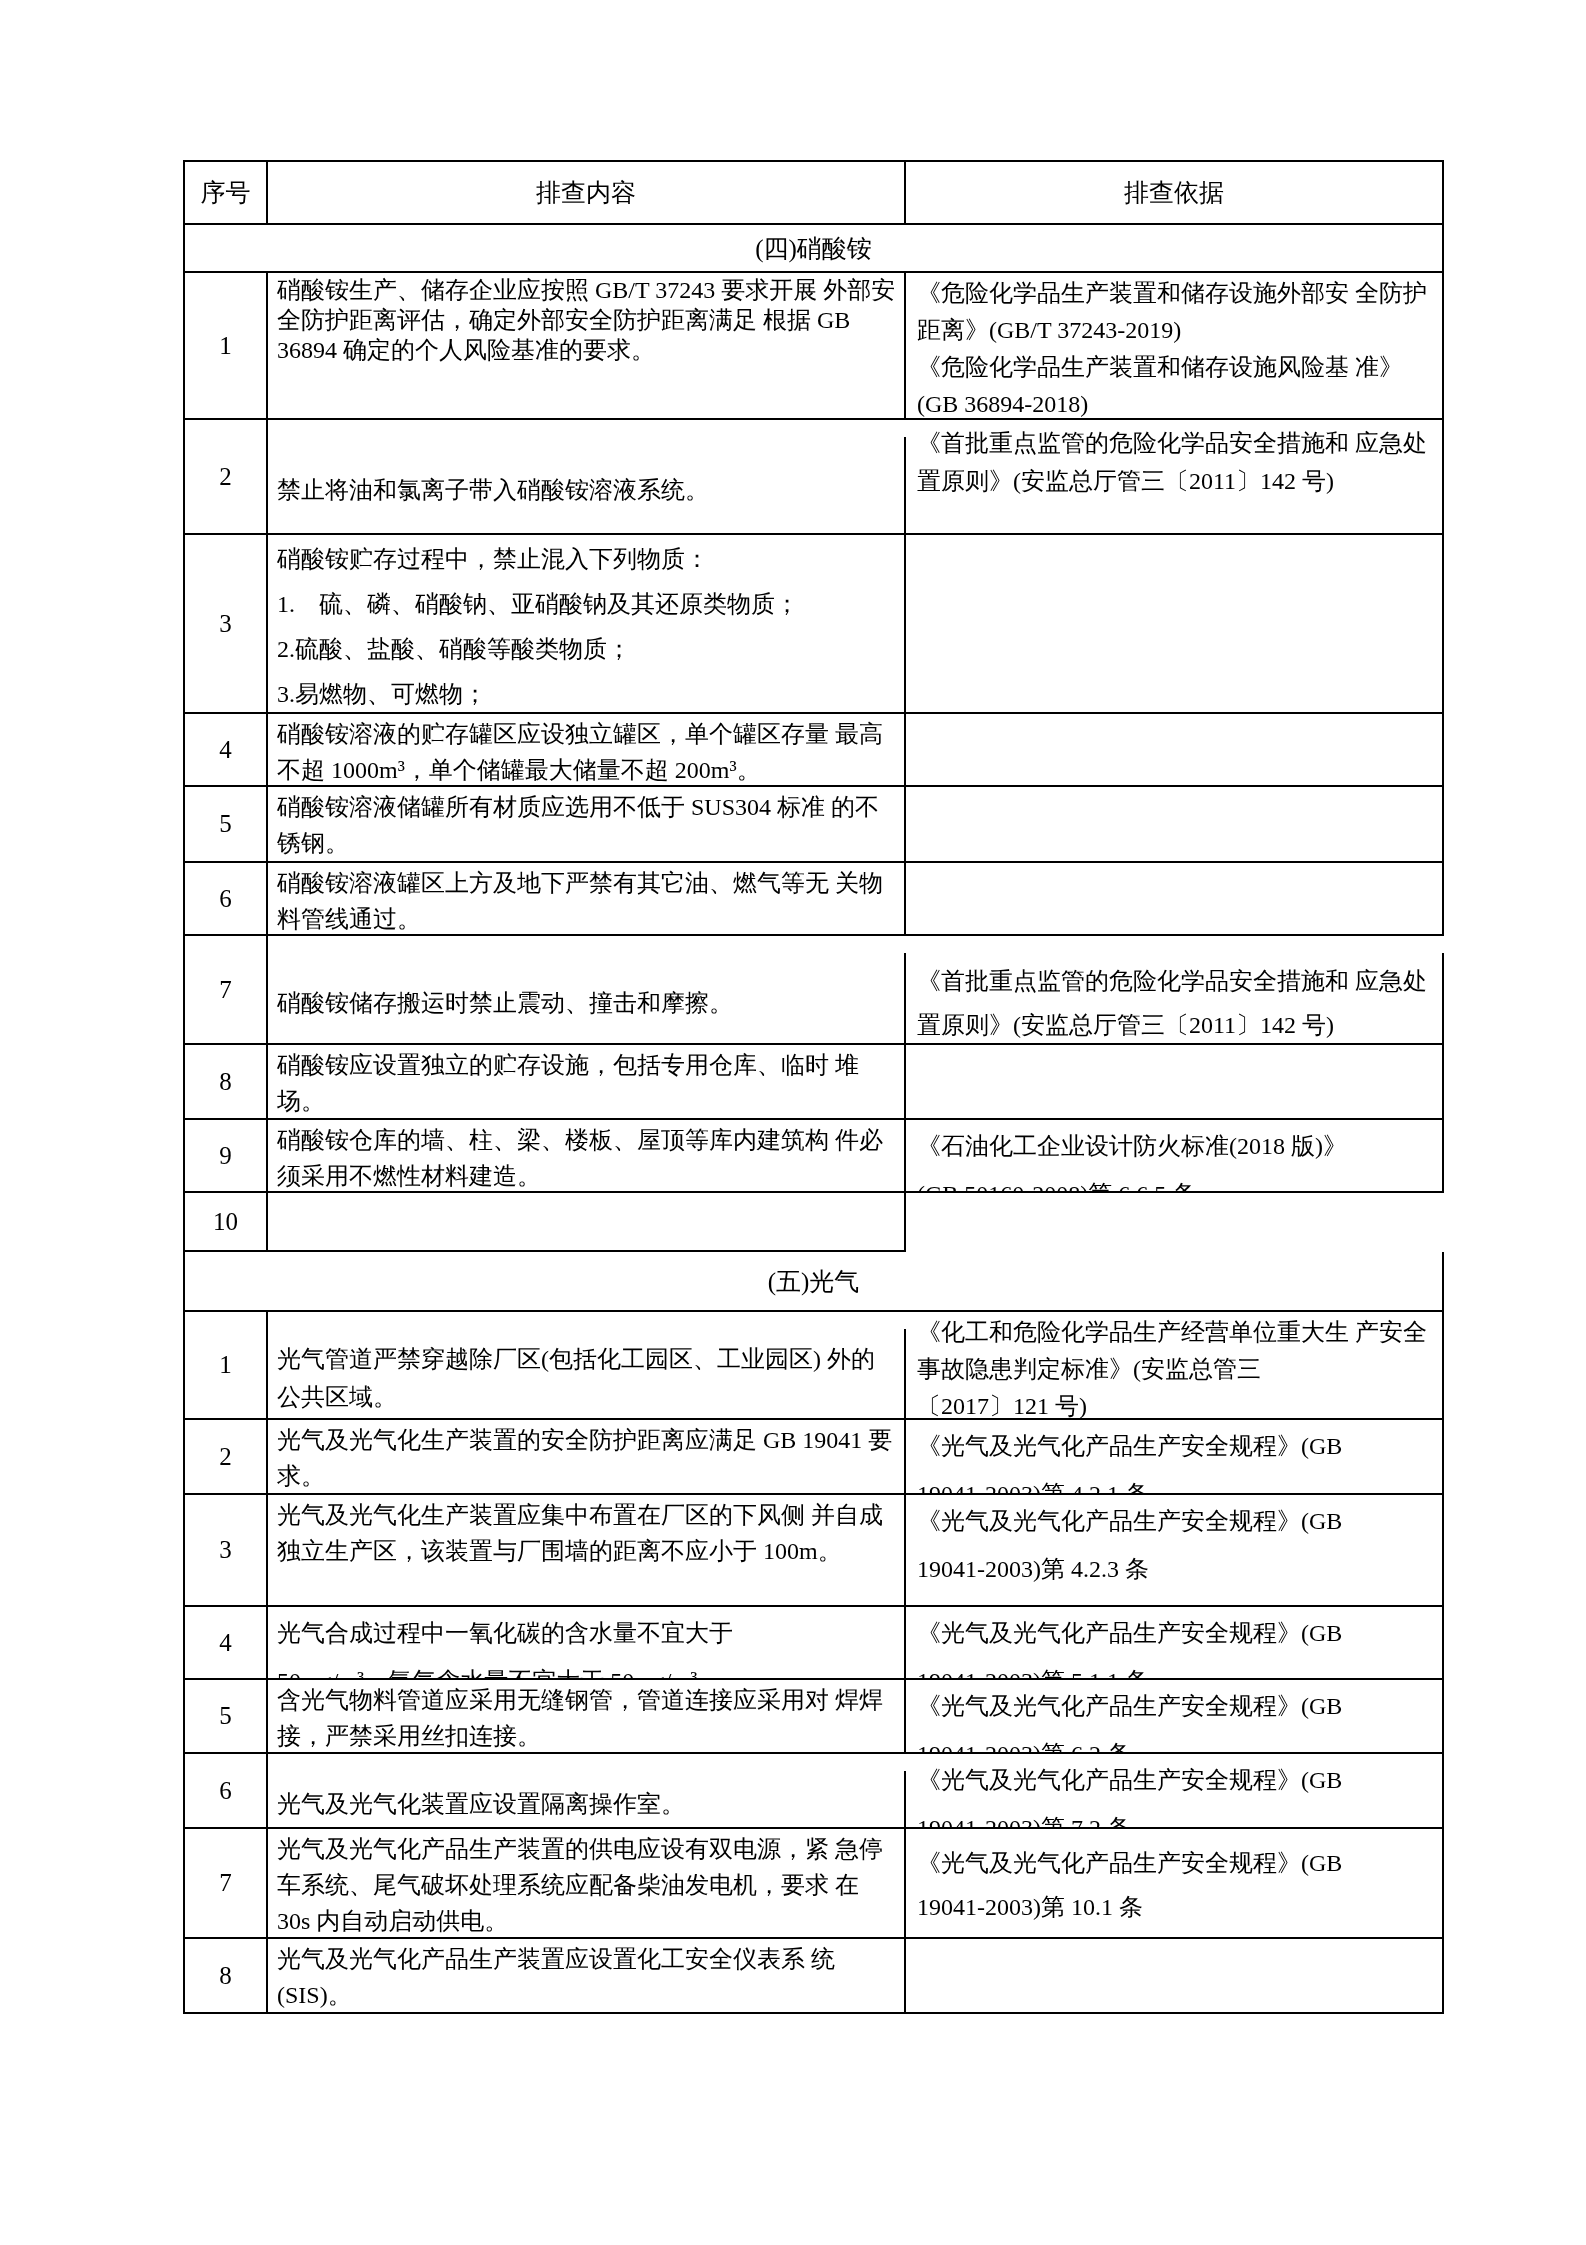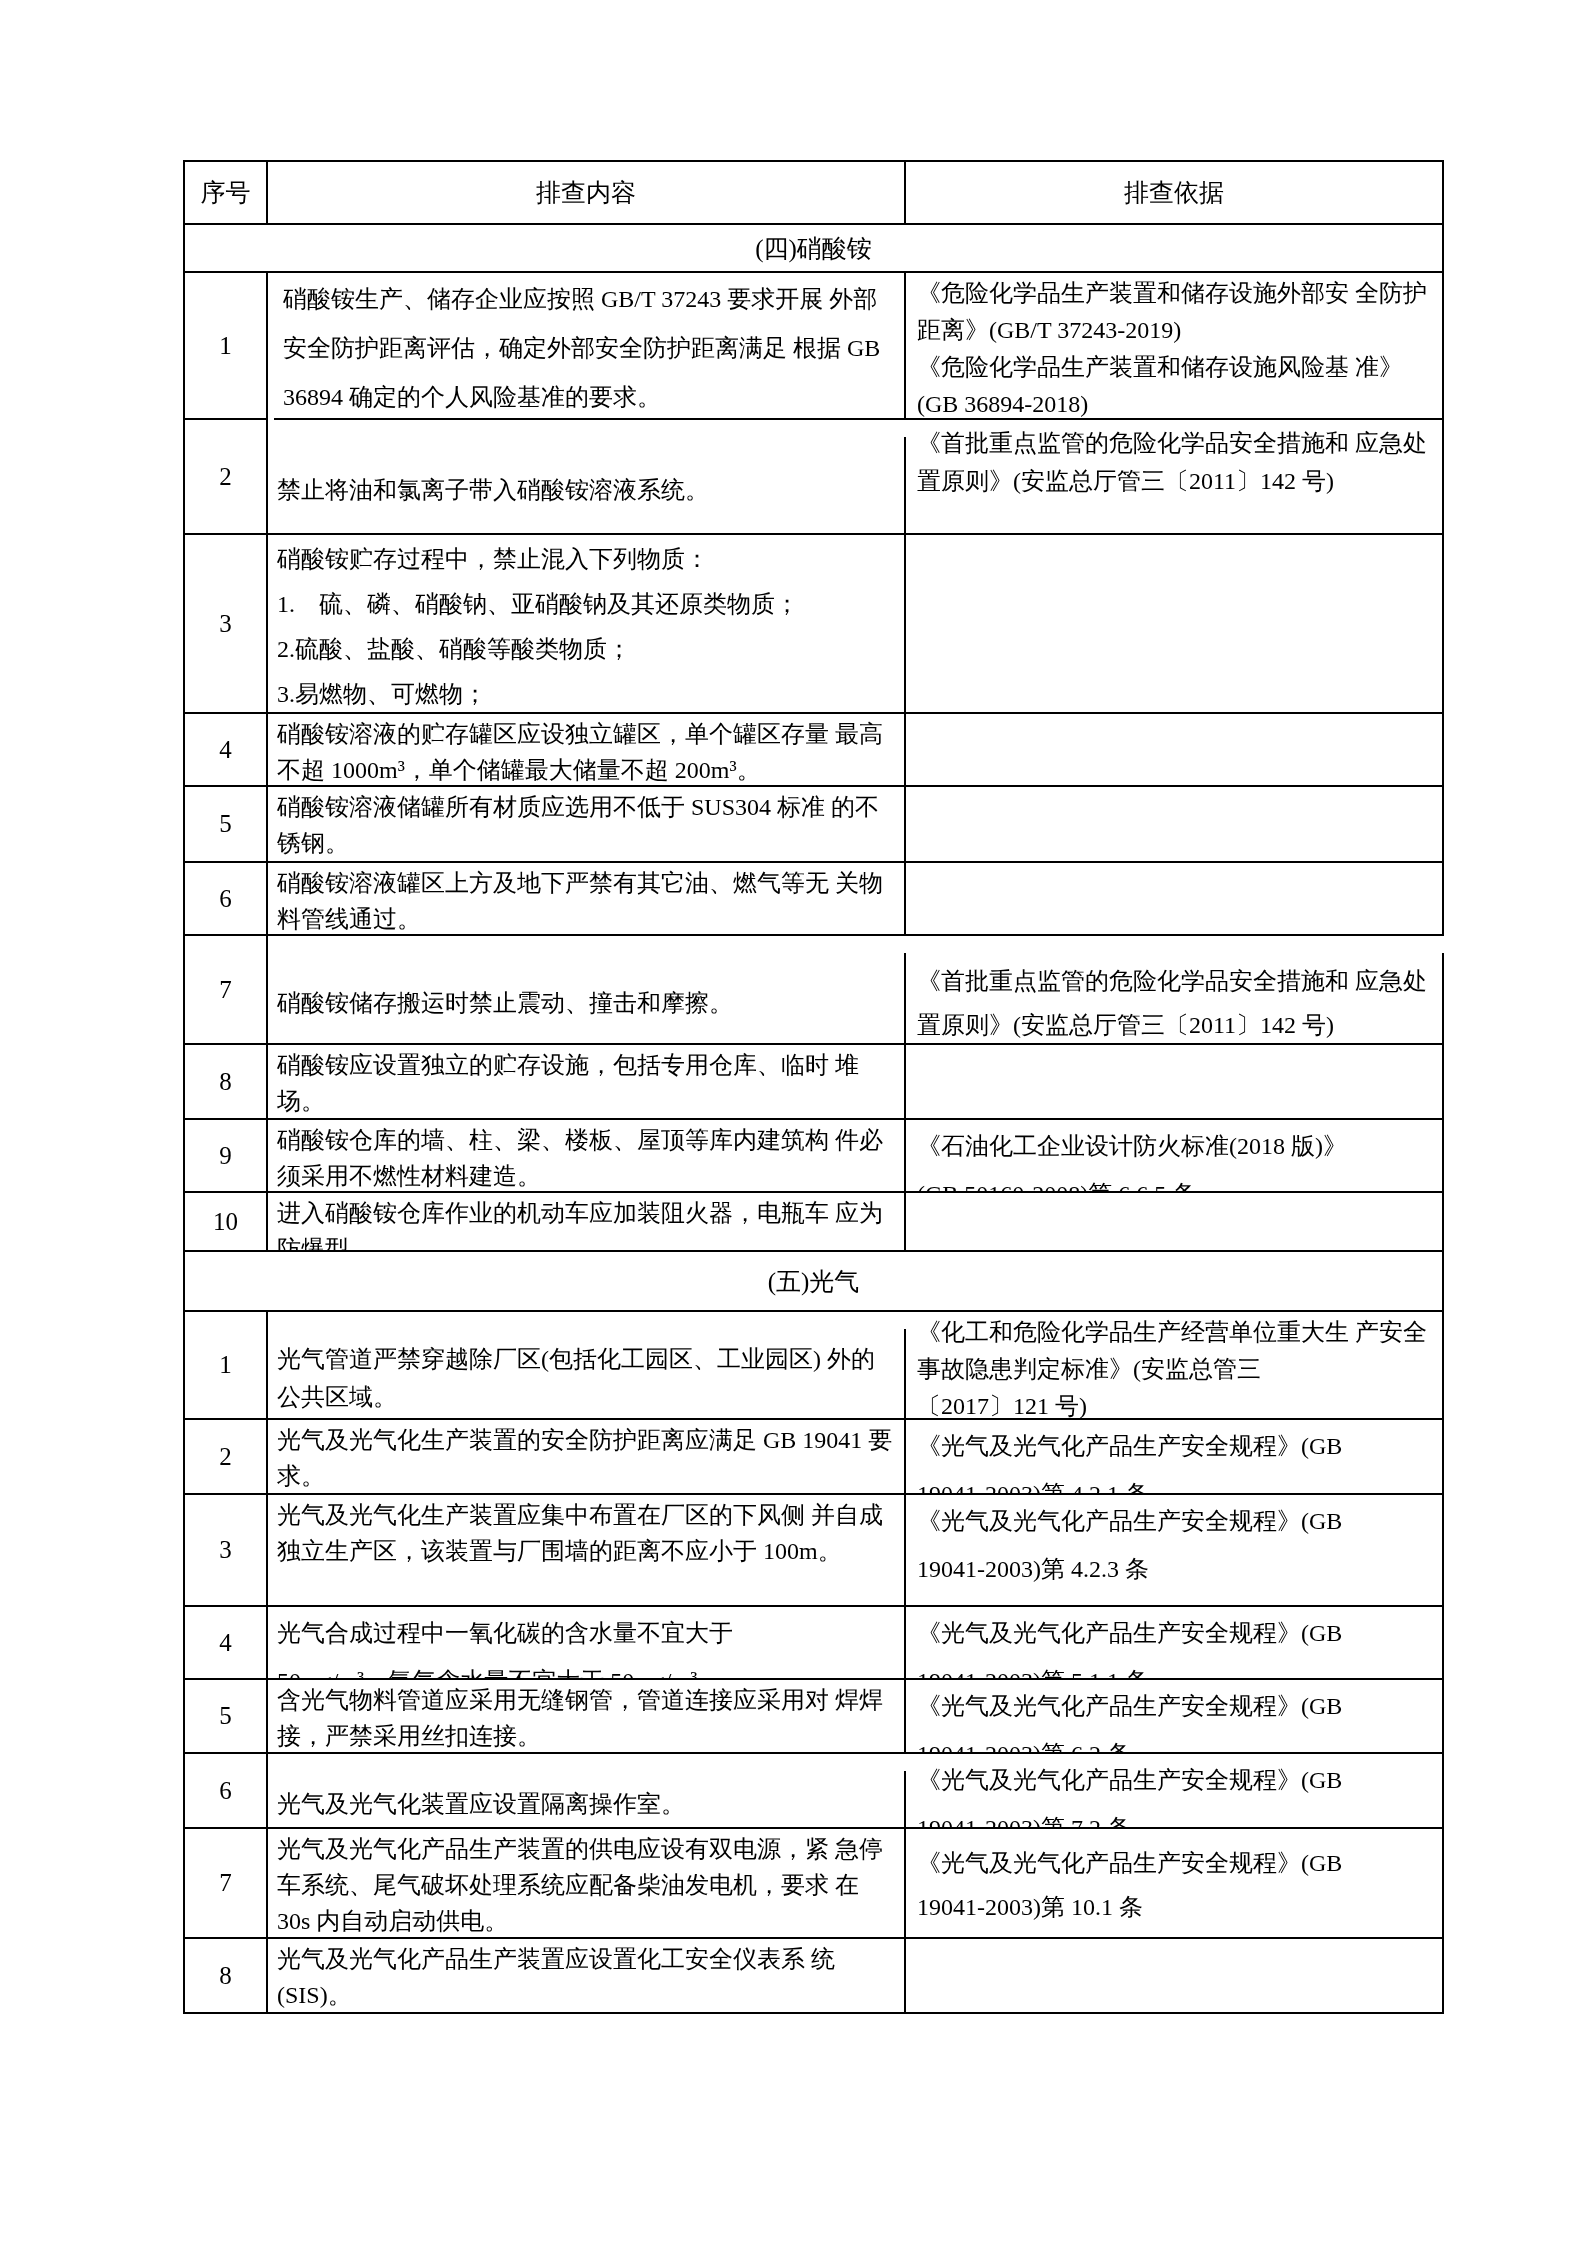--- a/index.html
+++ b/index.html
@@ -27,21 +27,21 @@
   .num{display:flex;align-items:center;justify-content:center;font-size:25px;}
   .content,.basis{font-size:24px;white-space:pre-line;text-align:left;}
   .content{padding:2px 6px 0 9px;line-height:36px;}
   .basis{padding:2px 6px 0 11px;line-height:48px;}
   .vc{display:flex;align-items:center;padding-top:9px;margin-top:17px;}
   .lh37{line-height:37px;}
   .lh38{line-height:38px;}
   .lh44{line-height:44px;}
   .lh45{line-height:45px;}
   .lh48{line-height:48px;}
-  .lh49{line-height:49px;margin-left:6px;}
+  .lh49{line-height:30px;}
   .padt4{padding-top:4px;}
   .padt12{padding-top:12px;}
 </style>
 </head>
 <body>
 
 <div class="page">
   <div class="tbl">
 
     <div class="row" style="height:63px">
@@ -108,21 +108,20 @@
 
     <div class="row" style="height:73px">
       <div class="cell num">9</div>
       <div class="cell content">硝酸铵仓库的墙、柱、梁、楼板、屋顶等库内建筑构 件必须采用不燃性材料建造。</div>
       <div class="cell basis lh48">《石油化工企业设计防火标准(2018 版)》
 (GB 50160-2008)第 6.6.5 条</div>
     </div>
 
     <div class="row" style="height:59px">
       <div class="cell num">10</div>
-      <div class="cell content">进入硝酸铵仓库作业的机动车应加装阻火器，电瓶车 应为防爆型。</div>
       <div class="cell basis"></div>
     </div>
 
     <div class="row" style="height:60px;grid-template-columns:1fr">
       <div class="sec">(五)光气</div>
     </div>
 
     <div class="row" style="height:108px">
       <div class="cell num">1</div>
       <div class="cell content vc lh38">光气管道严禁穿越除厂区(包括化工园区、工业园区) 外的公共区域。</div>

